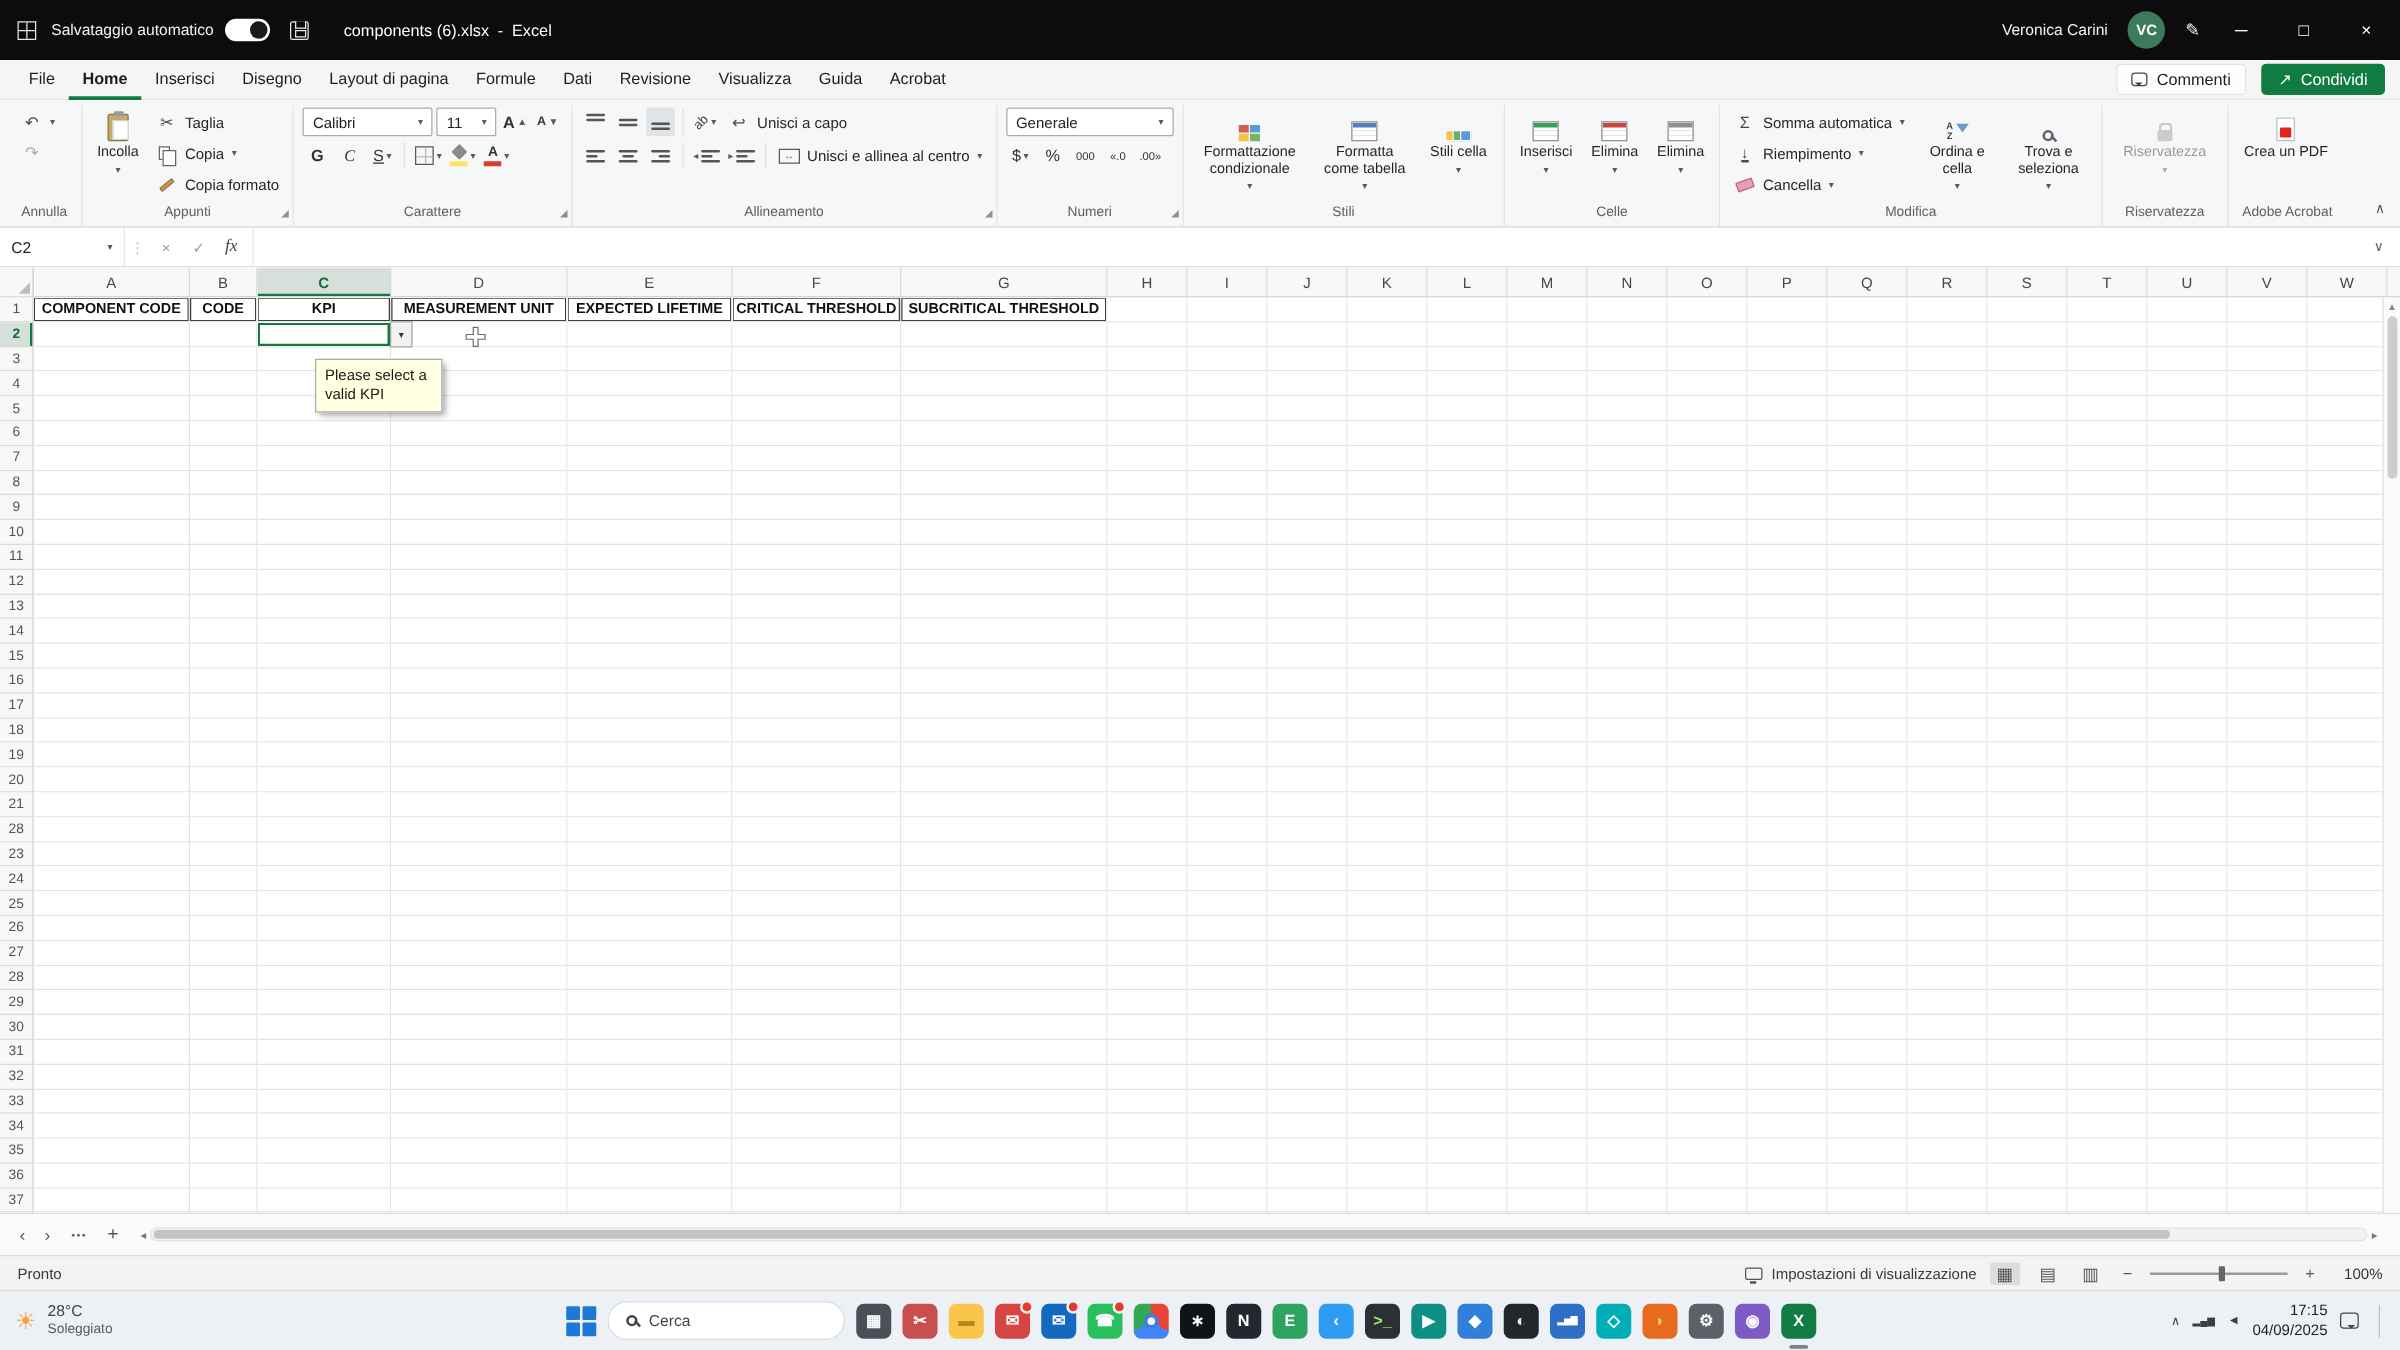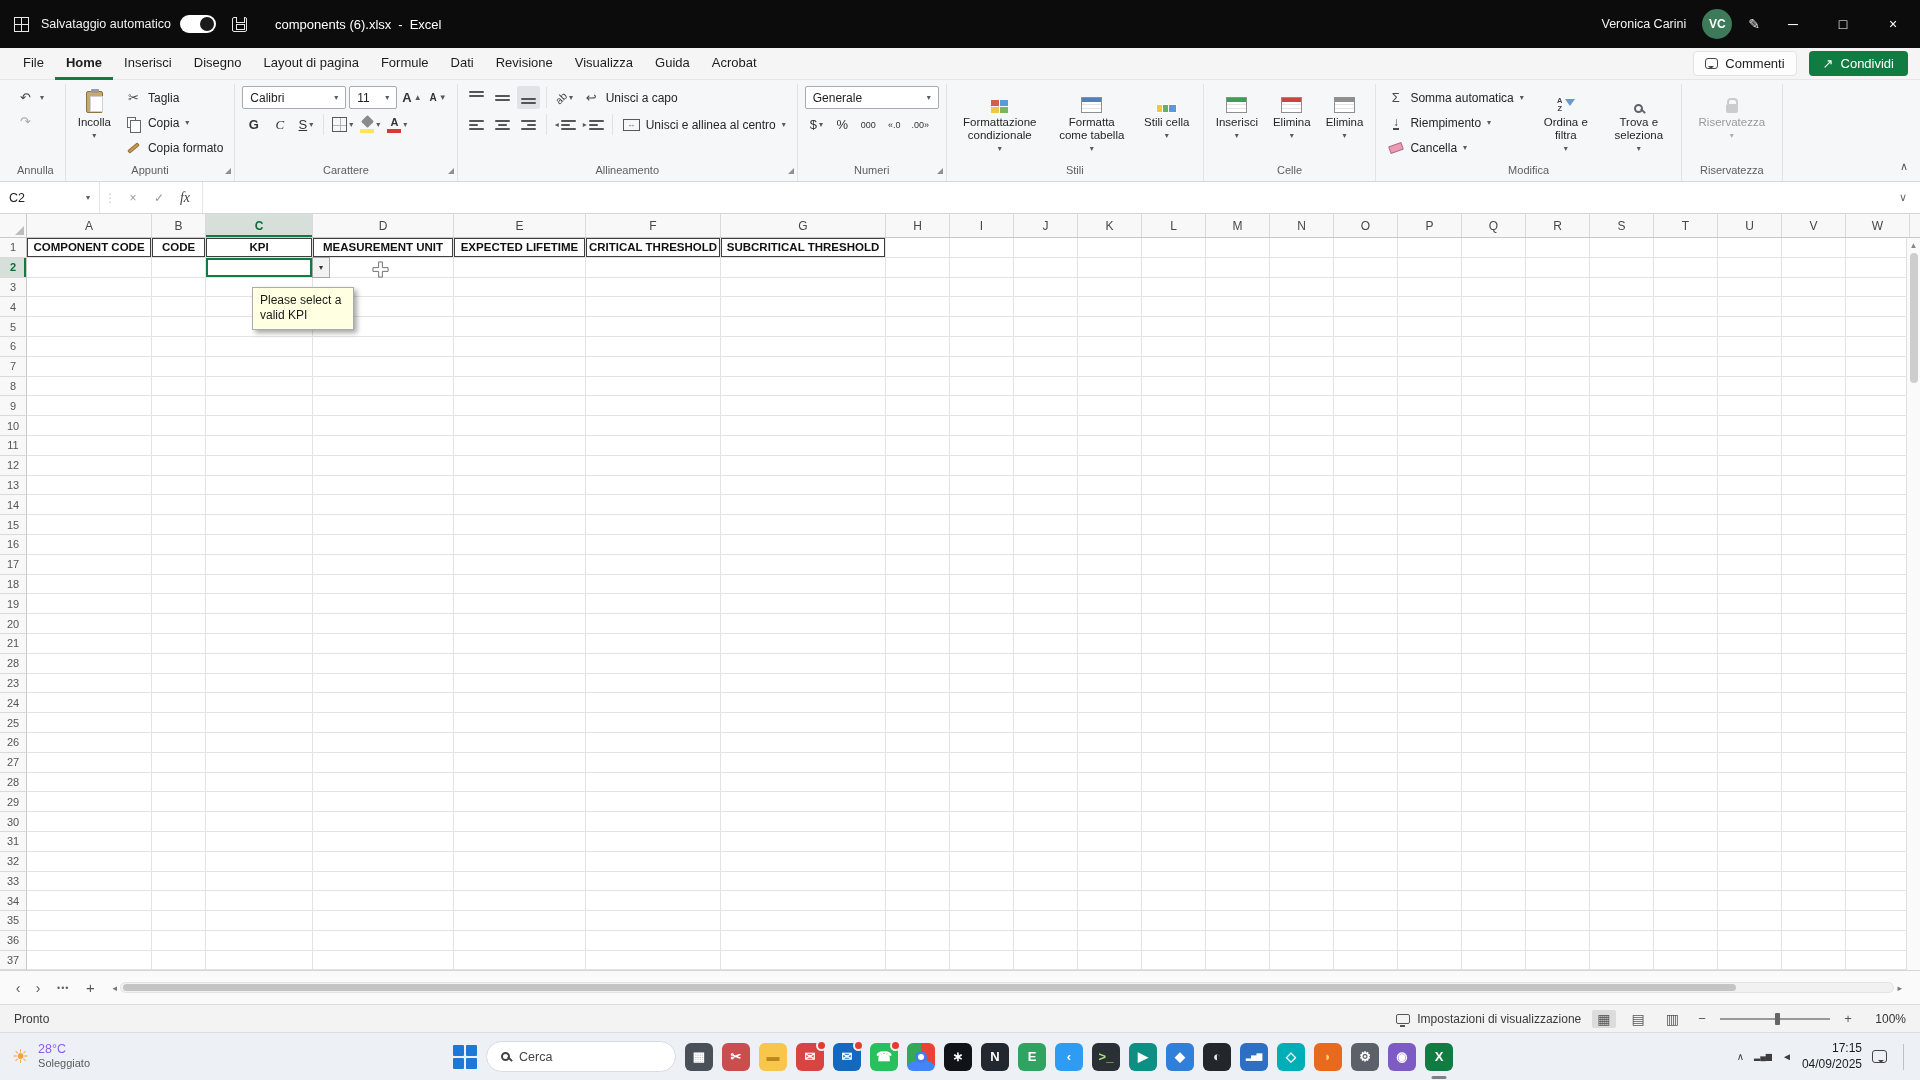--- a/index.html
+++ b/index.html
@@ -149,21 +149,21 @@
   .zoomsign{font-size:13px;color:#555;width:14px;text-align:center}
   .zoomtrack{width:110px;height:2px;background:#9a9a9a;position:relative}
   .zoomthumb{position:absolute;left:50%;top:-5px;width:5px;height:12px;background:#666;border-radius:1px}
   .zoomval{width:40px;text-align:right;color:#333}
 
   
   .taskbar{height:48px;background:#edf1f6;border-top:1px solid rgba(0,0,0,.08);display:flex;align-items:center;padding:0 12px;flex:0 0 auto}
   .weather{display:flex;align-items:center;gap:9px;width:225px;flex:0 0 auto}
   .sun{color:#f2a33c;font-size:19px}
   .wtxt{line-height:1.25}
-  .wtemp{font-size:12.5px;color:#8b5cf6}
+  .wtemp{font-size:12.5px;color:#404040}
   .wdesc{font-size:11px;color:#5a5a5a}
   .tb-center{flex:1;display:flex;align-items:center;justify-content:center;gap:9px}
   .startbtn{width:25px;height:25px;display:grid;grid-template-columns:11px 11px;grid-template-rows:11px 11px;gap:2px;align-content:center;justify-content:center}
   .startbtn i{background:#1e78d7;border-radius:1px;display:block}
   .tsearch{height:31px;border-radius:16px;background:#fff;border:1px solid #d8dce2;display:flex;align-items:center;gap:9px;padding:0 14px;width:190px;color:#444;font-size:12.5px}
   .tbicon{width:28px;height:28px;border-radius:6px;display:flex;align-items:center;justify-content:center;position:relative;font-size:13px;font-weight:bold;flex:0 0 auto}
   .tbicon .glyph{line-height:1}
   .tbicon.chrome{background:conic-gradient(#ea4335 0 120deg,#4285f4 120deg 240deg,#34a853 240deg 360deg)}
   .tbicon.chrome .glyph{width:12px;height:12px;border-radius:50%;background:#fff;border:3px solid #3d7fe8}
   .tbicon .badge{position:absolute;top:-3px;right:-3px;width:11px;height:11px;border-radius:50%;background:#e43b2e;border:2px solid #edf1f6}
@@ -530,21 +530,21 @@
         <div class="bigbtn" style="width:66px">
           <span class="bicon">
             <span class="sorticon">
                 <span class="sortletters">
                   <span>A</span>
                   <span>Z</span>
                 </span>
                 <span class="funnel"></span>
               </span>
           </span>
-          <span>Ordina e filtra</span>
+          <span>Ordina e cella</span>
           <span class="chev">▾</span>
         </div>
         <div class="bigbtn" style="width:70px">
           <span class="bicon lens-gray">
               <span class="lens"></span>
             </span>
           <span>Trova e seleziona</span>
           <span class="chev">▾</span>
         </div>
       </div>
@@ -557,20 +557,31 @@
           <span class="bicon">
               <span class="lockicon"></span>
             </span>
           <span>Riservatezza</span>
           <span class="chev">▾</span>
         </div>
       </div>
       <div class="rgroup-label">Riservatezza</div>
     </div>
 
+    <div class="rgroup" style="border-right:none">
+      <div class="rgroup-content" style="justify-content:center;width:78px">
+        <div class="bigbtn">
+          <span class="bicon">
+              <span class="pdfpage"></span>
+            </span>
+          <span>Crea un PDF</span>
+        </div>
+      </div>
+      <div class="rgroup-label">Adobe Acrobat</div>
+    </div>
 
     <span class="ribbon-collapse">∧</span>
   </div>
 
   <div class="formulabar">
     <div class="namebox">
       <span>C2</span>
       <span class="chev">▾</span>
     </div>
     <span class="fb-dots">⋮</span>

